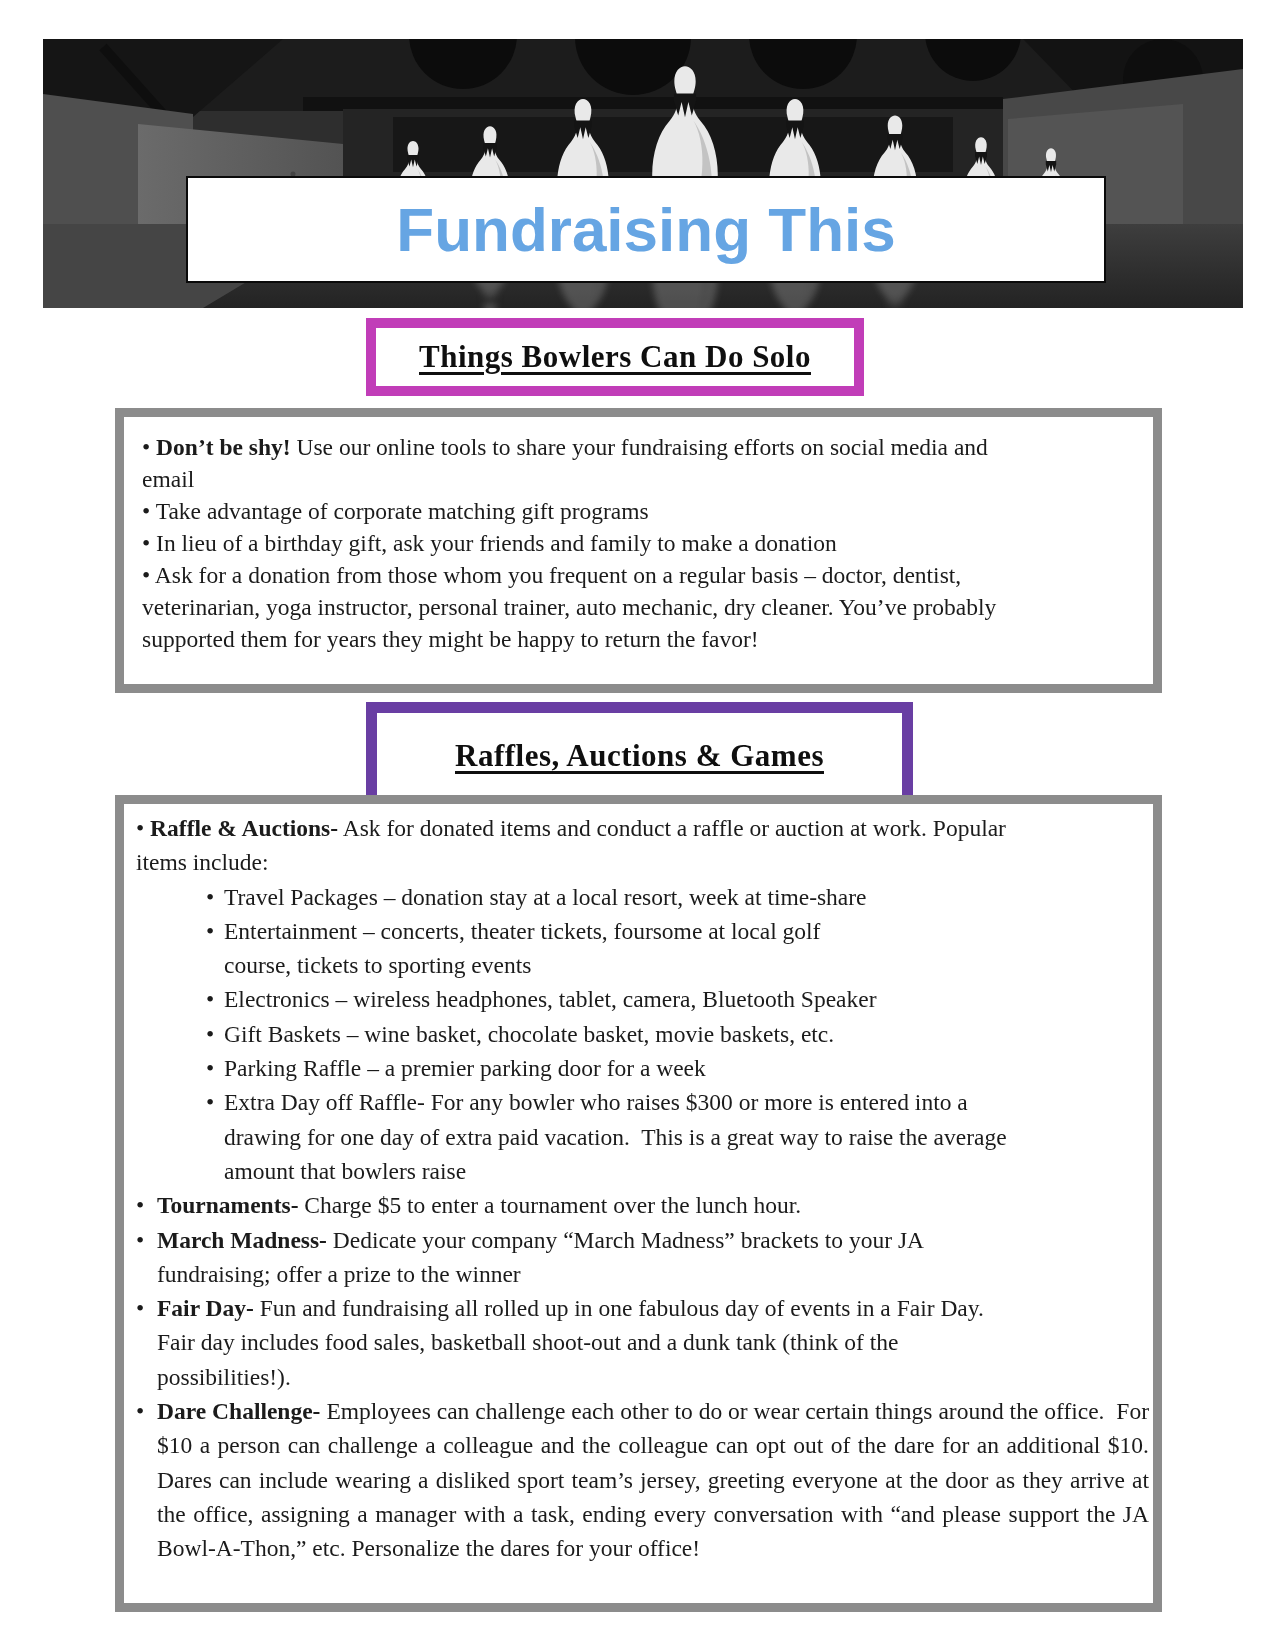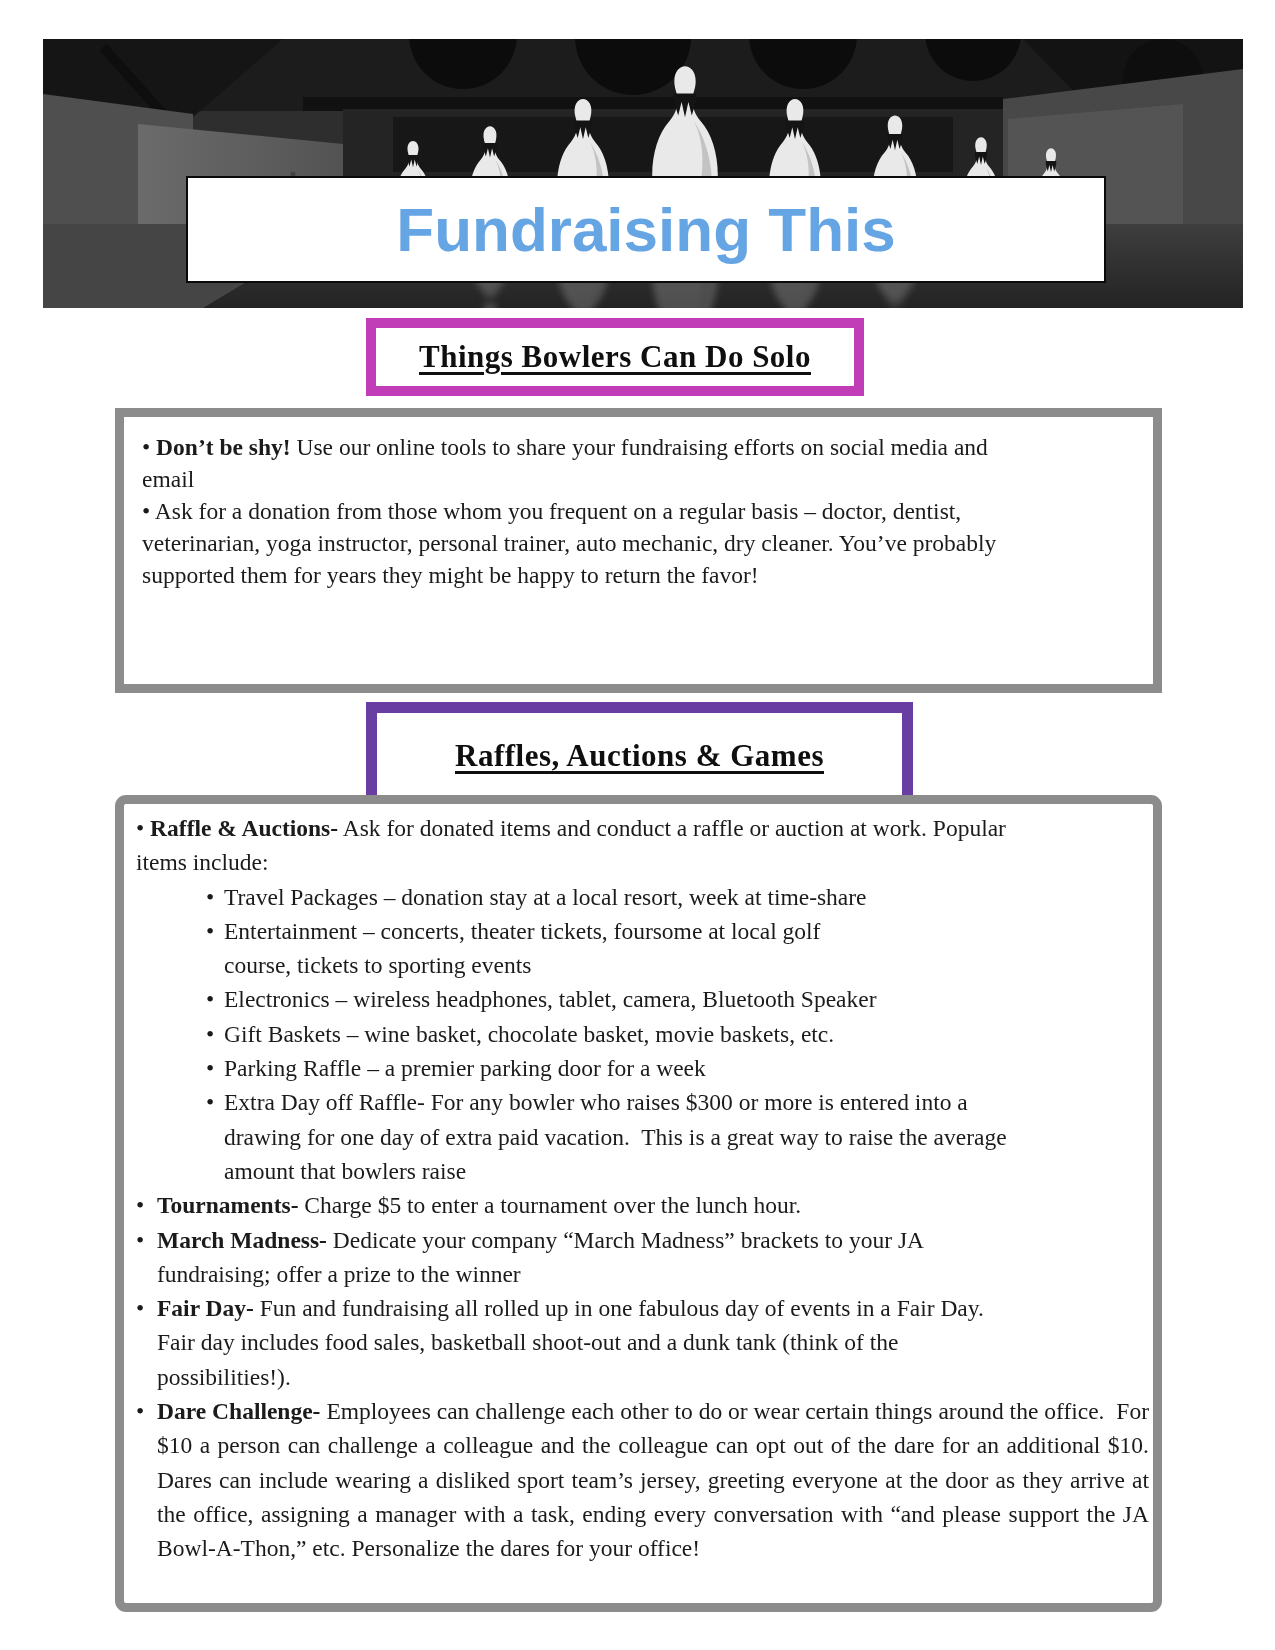--- a/index.html
+++ b/index.html
@@ -32,21 +32,21 @@
     font-weight:bold;font-size:31px;color:#0f0f0f;letter-spacing:.5px;
     text-decoration:underline;text-decoration-thickness:3px;text-underline-offset:5px;
   }
 
   
   .content-box{
     position:absolute;box-sizing:border-box;background:#ffffff;
     border:9px solid #8C8C8C;overflow:hidden;
   }
   .box1{left:115px;top:408px;width:1047px;height:285px;padding:14px 12px 0 18px;}
-  .box2{left:115px;top:795px;width:1047px;height:817px;padding:7px 4px 0 12px;border-radius:11px;}
+  .box2{left:115px;top:795px;width:1047px;height:817px;padding:7px 4px 0 12px;}
 
   .li{font-size:23.5px;color:#1b1b1b;}
   .box1 .li{line-height:32px;}
   .box2 .li{line-height:34.3px;}
   .txt{white-space:pre-wrap;}
   .flat .txt{display:inline;}
   .hang{display:flex;}
   .hang>.bullet{flex:none;width:21px;}
   .hang>.txt{flex:1;min-width:0;}
   .lvl2{margin-left:70px;}
@@ -141,20 +141,22 @@
   </div>
 </div>
 
 <div class="sec-head sec1" style="border-color: rgb(193, 61, 184);">
   <span class="h">Things Bowlers Can Do Solo</span>
 </div>
 
 <div class="content-box box1" style="border-color: rgb(140, 140, 140);">
     <div class="li flat lvl1"><span class="txt"><span class="bullet-inline">• </span><span class="bold">Don’t be shy!</span><span> Use our online tools to share your fundraising efforts on social media and
 email</span></span></div>
+    <div class="li flat lvl1"><span class="txt"><span class="bullet-inline">• </span><span>Take advantage of corporate matching gift programs</span></span></div>
+    <div class="li flat lvl1"><span class="txt"><span class="bullet-inline">• </span><span>In lieu of a birthday gift, ask your friends and family to make a donation</span></span></div>
     <div class="li flat lvl1"><span class="txt"><span class="bullet-inline">• </span><span>Ask for a donation from those whom you frequent on a regular basis – doctor, dentist,
 veterinarian, yoga instructor, personal trainer, auto mechanic, dry cleaner. You’ve probably
 supported them for years they might be happy to return the favor!</span></span></div>
   </div>
 
 <div class="sec-head sec2" style="border-color: rgb(105, 62, 163);">
   <span class="h">Raffles, Auctions &amp; Games</span>
 </div>
 
 <div class="content-box box2" style="border-color: rgb(140, 140, 140);">

